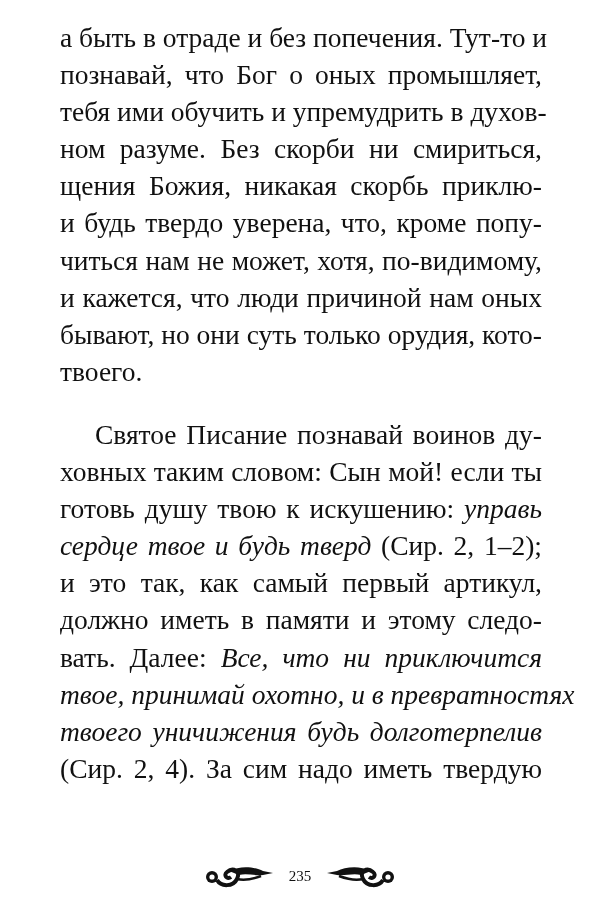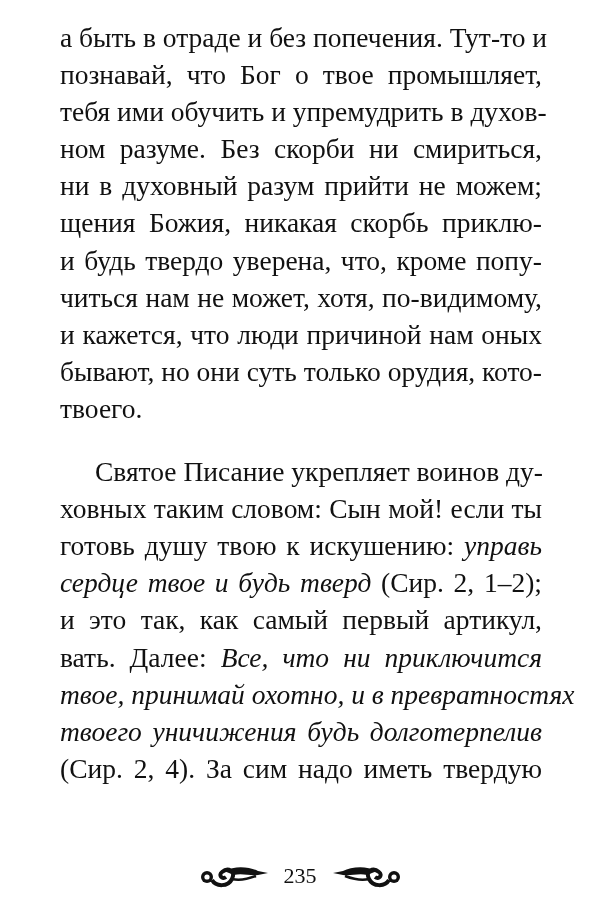--- a/index.html
+++ b/index.html
@@ -15,49 +15,49 @@
   }
   .line.last { text-align-last: left; }
   .line.indent { padding-left: 35px; }
   .gap { height: 26px; }
   i { }
   .footer {
     position: absolute; left: 0; top: 856px; width: 600px; height: 40px;
     display: flex; align-items: center; justify-content: center; gap: 8px;
   }
   .pagenum {
-    font-family: "Liberation Serif", serif; font-size: 22px; color: #111;
+    font-family: "Liberation Serif", serif; font-size: 15px; color: #111;
     margin: 0 6px;
   }
   .orn { width: 72px; height: 26px; }
 </style>
 </head>
 <body>
 
 <div class="page" id="page">
     <div>
       <span class="line"><span>а быть в отраде и без попечения. Тут-то и</span></span>
-      <span class="line"><span>познавай, что Бог о твое промышляет,</span></span>
+      <span class="line"><span>познавай, что Бог о оных промышляет,</span></span>
       <span class="line"><span>тебя ими обучить и упремудрить в духов-</span></span>
       <span class="line"><span>ном разуме. Без скорби ни смириться,</span></span>
-      <span class="line"><span>ни в духовный разум прийти не можем;</span></span>
       <span class="line"><span>щения Божия, никакая скорбь приклю-</span></span>
       <span class="line"><span>и будь твердо уверена, что, кроме попу-</span></span>
       <span class="line"><span>читься нам не может, хотя, по-видимому,</span></span>
       <span class="line"><span>и кажется, что люди причиной нам оных</span></span>
       <span class="line"><span>бывают, но они суть только орудия, кото-</span></span>
       <span class="line last"><span>твоего.</span></span>
     </div>
     <div class="gap"></div>
     <div>
-      <span class="line indent"><span>Святое Писание укрепляет воинов ду-</span></span>
+      <span class="line indent"><span>Святое Писание познавай воинов ду-</span></span>
       <span class="line"><span>ховных таким словом: Сын мой! если ты</span></span>
       <span class="line"><span>готовь душу твою к искушению: </span><i>управь</i></span>
       <span class="line"><i>сердце твое и будь тверд</i><span> (Сир. 2, 1–2);</span></span>
       <span class="line"><span>и это так, как самый первый артикул,</span></span>
+      <span class="line"><span>должно иметь в памяти и этому следо-</span></span>
       <span class="line"><span>вать. Далее: </span><i>Все, что ни приключится</i></span>
       <span class="line"><i>твое, принимай охотно, и в превратностях</i></span>
       <span class="line"><i>твоего уничижения будь долготерпелив</i></span>
       <span class="line"><span>(Сир. 2, 4). За сим надо иметь твердую</span></span>
     </div>
   </div>
 
 <div class="footer">
   <svg class="orn" viewBox="0 0 72 26">
     <circle cx="9" cy="14" r="6" fill="#111"></circle>

